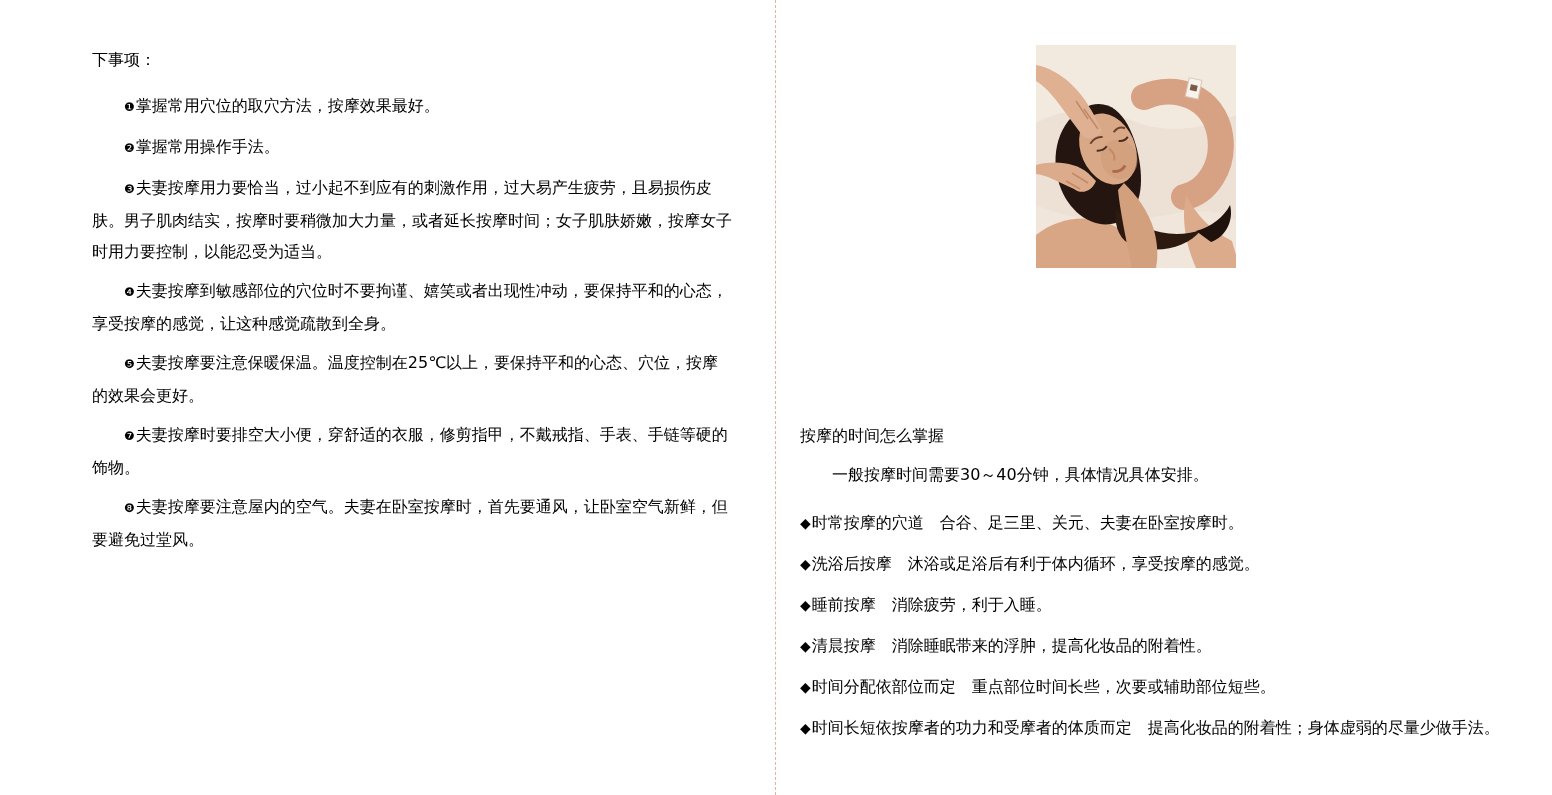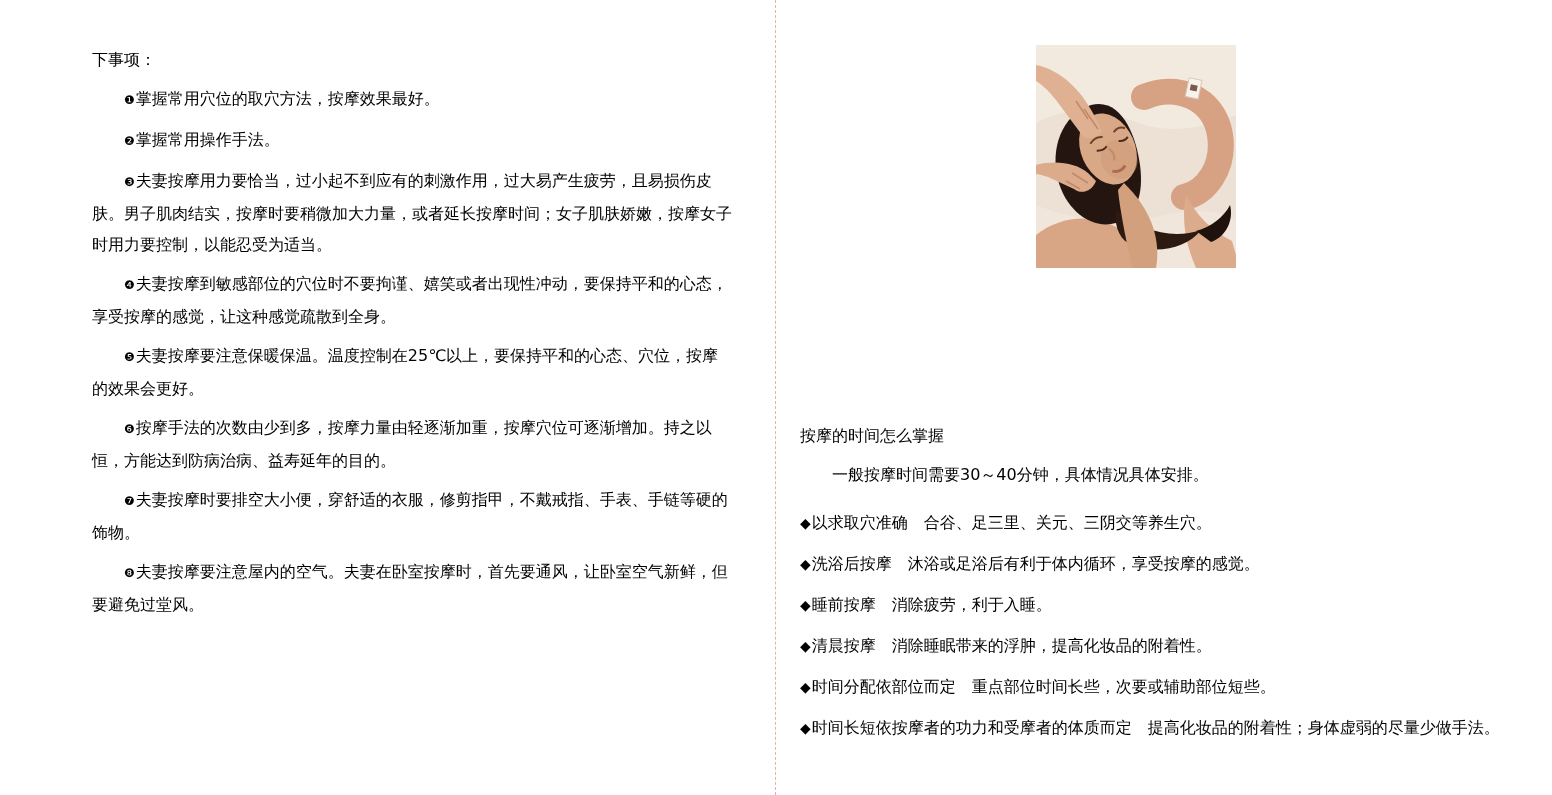--- a/index.html
+++ b/index.html
@@ -13,21 +13,21 @@
 
   .page { position:absolute; top:0; height:795px; font-size:16px; line-height:31px; }
   .page-left  { left:0;   width:775px; padding:44px 42px 0 92px; }
   .page-right { left:776px; width:776px; padding:0 52px 0 24px; }
 
   .divider {
     position:absolute; left:775px; top:0; height:795px; width:0;
     border-left:1px dashed #e2b3a2;
   }
 
-  p.para       { margin-bottom:8px; }
+  p.para       { margin-bottom:15px; }
   p.bullet     { text-indent:2em; margin-bottom:8px; }
   .num-marker  { font-size:12px; letter-spacing:1px; }
   p.tip        { margin-bottom:9px; }
   .diamond     { font-size:14px; margin-right:1px; }
 
   .photo-wrap  { margin:45px 0 0 236px; width:200px; height:223px; line-height:0; }
   .photo-wrap svg { display:block; }
 
   .section-title { margin-top:152px; margin-bottom:8px; }
   .section-intro { text-indent:2em; margin-bottom:17px; }
@@ -38,21 +38,20 @@
 <div class="spread">
 
   <div class="page page-left">
     <p class="para">下事项：</p>
 
     <p class="bullet"><span class="num-marker">❶</span><span>掌握常用穴位的取穴方法，按摩效果最好。</span></p>
     <p class="bullet"><span class="num-marker">❷</span><span>掌握常用操作手法。</span></p>
     <p class="bullet"><span class="num-marker">❸</span><span>夫妻按摩用力要恰当，过小起不到应有的刺激作用，过大易产生疲劳，且易损伤皮肤。男子肌肉结实，按摩时要稍微加大力量，或者延长按摩时间；女子肌肤娇嫩，按摩女子时用力要控制，以能忍受为适当。</span></p>
     <p class="bullet"><span class="num-marker">❹</span><span>夫妻按摩到敏感部位的穴位时不要拘谨、嬉笑或者出现性冲动，要保持平和的心态，享受按摩的感觉，让这种感觉疏散到全身。</span></p>
     <p class="bullet"><span class="num-marker">❺</span><span>夫妻按摩要注意保暖保温。温度控制在25℃以上，要保持平和的心态、穴位，按摩的效果会更好。</span></p>
-    <p class="bullet"><span class="num-marker">❻</span><span>按摩手法的次数由少到多，按摩力量由轻逐渐加重，按摩穴位可逐渐增加。持之以恒，方能达到防病治病、益寿延年的目的。</span></p>
     <p class="bullet"><span class="num-marker">❼</span><span>夫妻按摩时要排空大小便，穿舒适的衣服，修剪指甲，不戴戒指、手表、手链等硬的饰物。</span></p>
     <p class="bullet"><span class="num-marker">❽</span><span>夫妻按摩要注意屋内的空气。夫妻在卧室按摩时，首先要通风，让卧室空气新鲜，但要避免过堂风。</span></p>
   </div>
 
   <div class="divider"></div>
 
   <div class="page page-right">
 
     <div class="photo-wrap">
       <svg width="200" height="223" viewBox="0 0 200 223" xmlns="http://www.w3.org/2000/svg">
@@ -92,21 +91,21 @@
         <g transform="rotate(12 158 44)">
           <rect x="151" y="34" width="13" height="19" fill="#f8f3ec" stroke="#d9c8b8" stroke-width="1"></rect>
           <rect x="154" y="40" width="7" height="6" fill="#7a5a48"></rect>
         </g>
       </svg>
     </div>
 
     <p class="section-title">按摩的时间怎么掌握</p>
     <p class="section-intro">一般按摩时间需要30～40分钟，具体情况具体安排。</p>
 
-    <p class="tip"><span class="diamond">◆</span><span>以求取穴准确　合谷、足三里、关元、三阴交等养生穴。</span></p>
+    <p class="tip"><span class="diamond">◆</span><span>时常按摩的穴道　合谷、足三里、关元、夫妻在卧室按摩时。</span></p>
     <p class="tip"><span class="diamond">◆</span><span>洗浴后按摩　沐浴或足浴后有利于体内循环，享受按摩的感觉。</span></p>
     <p class="tip"><span class="diamond">◆</span><span>睡前按摩　消除疲劳，利于入睡。</span></p>
     <p class="tip"><span class="diamond">◆</span><span>清晨按摩　消除睡眠带来的浮肿，提高化妆品的附着性。</span></p>
     <p class="tip"><span class="diamond">◆</span><span>时间分配依部位而定　重点部位时间长些，次要或辅助部位短些。</span></p>
     <p class="tip"><span class="diamond">◆</span><span>时间长短依按摩者的功力和受摩者的体质而定　提高化妆品的附着性；身体虚弱的尽量少做手法。</span></p>
   </div>
 
 </div>
 
 </body></html>

